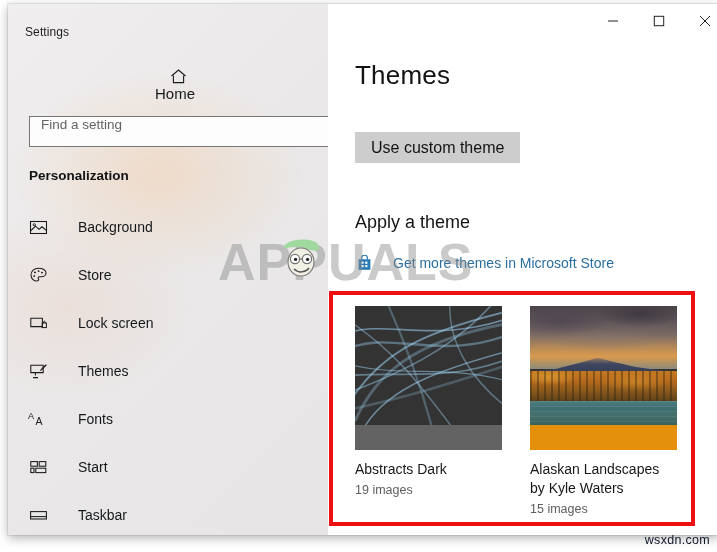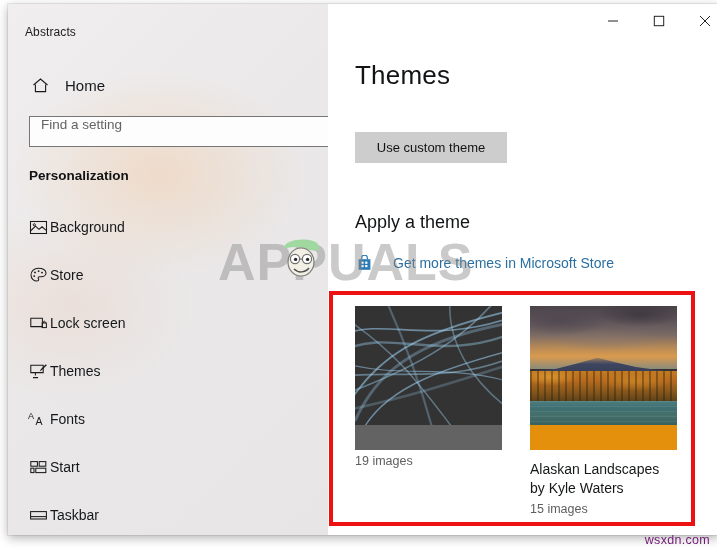--- a/index.html
+++ b/index.html
@@ -80,20 +80,21 @@
     z-index: 2;
   }
 
   .home-row {
     position: absolute;
     left: 0; top: 64px;
     width: 100%;
     height: 34px;
     display: flex;
     align-items: center;
+    flex-direction: column;
   }
   .home-icon { width: 22px; margin-left: 21px; display:flex; align-items:center; justify-content:center; }
   .home-label {
     margin-left: 14px;
     font-size: 15px;
     color: #16191c;
   }
 
   .searchbox {
     position: absolute;
@@ -141,21 +142,21 @@
     position: relative;
   }
   .navitem .ico {
     width: 24px;
     margin-left: 18px;
     display: flex;
     align-items: center;
     justify-content: center;
   }
   .navitem .lbl {
-    margin-left: 0;
+    margin-left: 28px;
     font-size: 14px;
     color: #15181b;
   }
 
   
   .content {
     position: absolute;
     left: 320px; top: 0;
     width: 392px;
     height: 531px;
@@ -176,21 +177,21 @@
 
   .custom-theme-btn {
     position: absolute;
     left: 27px;
     top: 128px;
     min-width: 152px;
     height: 31px;
     background: #cdcdcd;
     border: none;
     font-family: "Liberation Sans", sans-serif;
-    font-size: 13px;
+    font-size: 16px;
     color: #131313;
     padding: 0 16px;
     text-align: center;
   }
 
   .subhead {
     position: absolute;
     left: 27px;
     top: 208px;
     font-size: 18px;
@@ -313,21 +314,21 @@
     height: 48px;
     z-index: 8;
     pointer-events: none;
   }
   .wsxdn-wm {
     position: absolute;
     right: 7px;
     bottom: 5px;
     z-index: 9;
     font-size: 12.5px;
-    color: #701a75;
+    color: #0f172a;
     letter-spacing: 0.3px;
   }
 </style>
 </head>
 <body>
 
 <div id="root">
 
   <div class="window">
 
@@ -476,20 +477,21 @@
                 <path d="M-10 12 C 45 48, 70 86, 100 125" stroke-width="1.5" stroke-opacity="0.42"></path>
                 <path d="M30 -8 C 52 40, 66 80, 78 125" stroke-width="2.2" stroke-opacity="0.3"></path>
                 <path d="M95 -6 C 92 40, 120 76, 150 100" stroke-width="1.5" stroke-opacity="0.4"></path>
                 <path d="M140 -5 C 110 30, 70 58, -5 86" stroke-width="1.7" stroke-opacity="0.45"></path>
                 <path d="M150 60 C 100 76, 50 92, -8 104" stroke-width="2.6" stroke-opacity="0.25"></path>
                 <path d="M-8 58 C 44 72, 96 58, 155 76" stroke-width="1.2" stroke-opacity="0.5"></path>
               </g>
             </svg>
             <div class="accent" style="background:#636363"></div>
           </div>
+          <div class="card-name">Abstracts Dark</div>
           <div class="card-count">19 images</div>
         </div>
 
         <div class="card">
           <div class="thumb">
             <div class="alaska-sky"></div>
             <div class="alaska-clouds"></div>
             <div class="alaska-mtn"></div>
             <div class="alaska-forest"></div>
             <div class="alaska-forest2"></div>
@@ -498,21 +500,21 @@
             <div class="accent" style="background:#e5900d"></div>
           </div>
           <div class="card-name">Alaskan Landscapes by Kyle Waters</div>
           <div class="card-count">15 images</div>
         </div>
 
       </div>
     </div>
 
     <div class="titlebar">
-      <div class="title-text">Abstracts</div>
+      <div class="title-text">Settings</div>
       <div class="winctrls">
         <button class="wc">
           <svg width="12" height="12" viewBox="0 0 12 12">
               <line x1="1" y1="6" x2="11" y2="6" stroke="#222" stroke-width="1"></line>
             </svg>
         </button>
         <button class="wc">
           <svg width="12" height="12" viewBox="0 0 12 12">
               <rect x="1.3" y="1.3" width="9.4" height="9.4" fill="none" stroke="#222" stroke-width="1"></rect>
             </svg>

